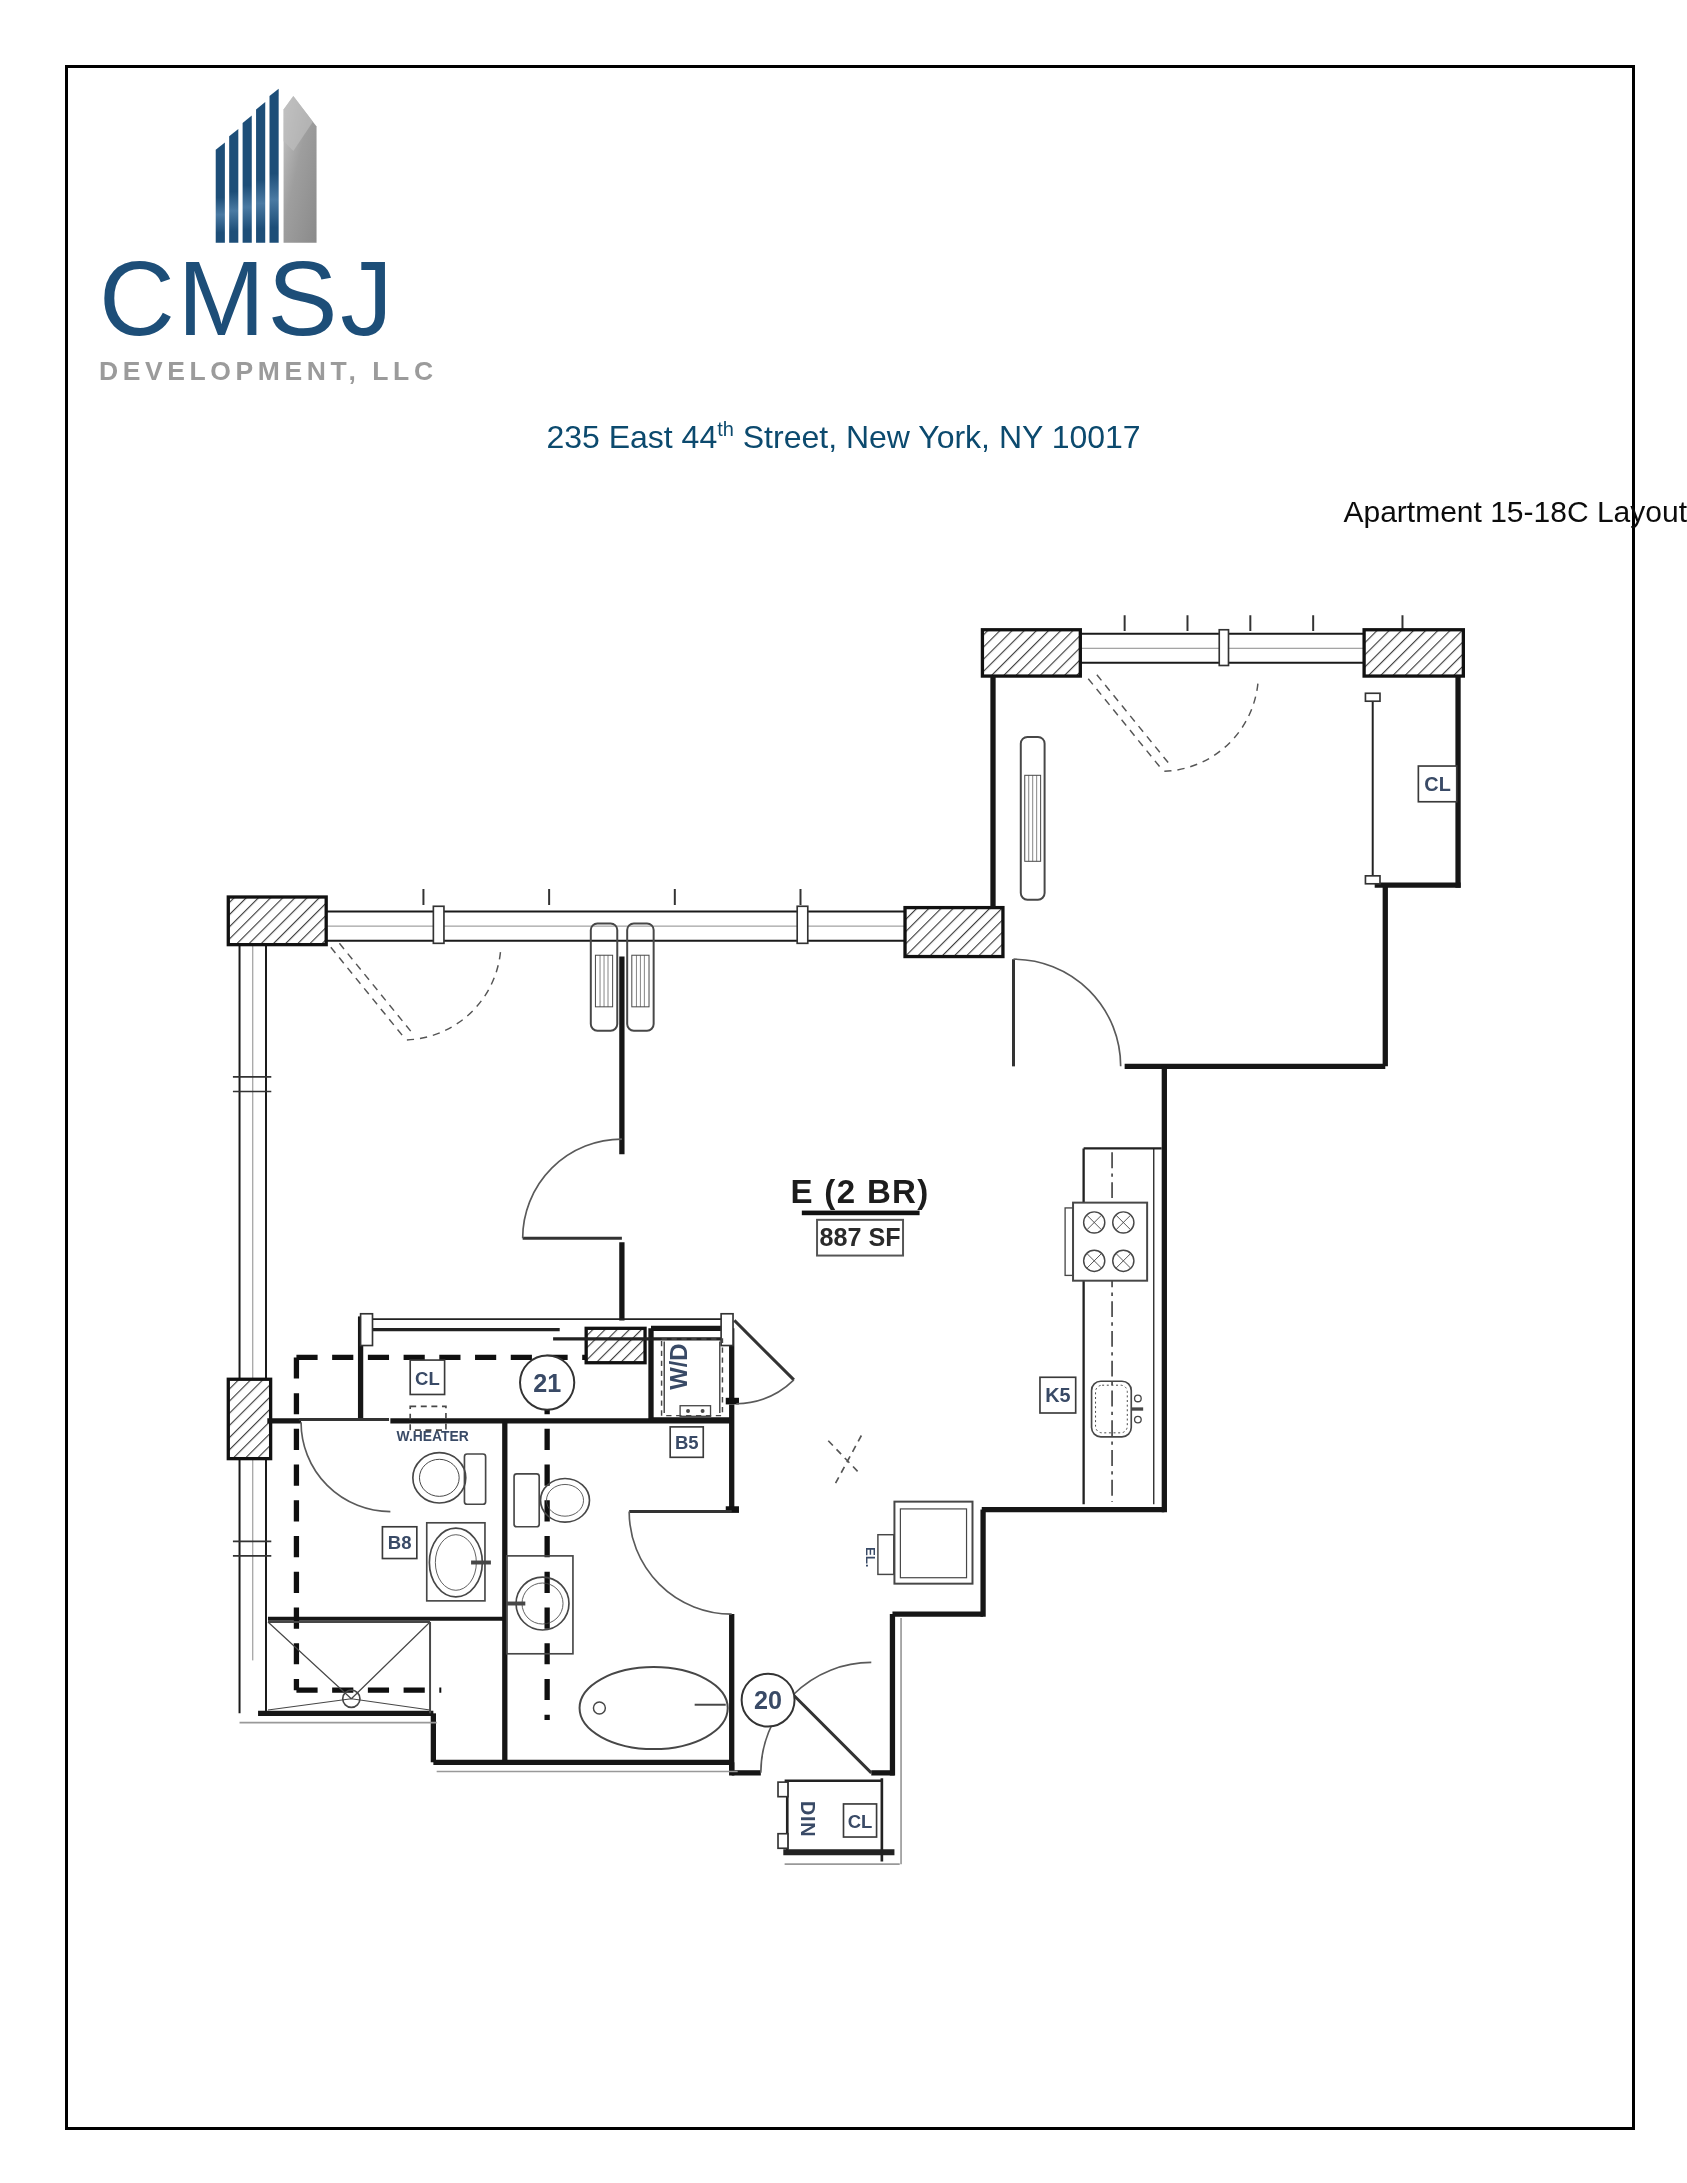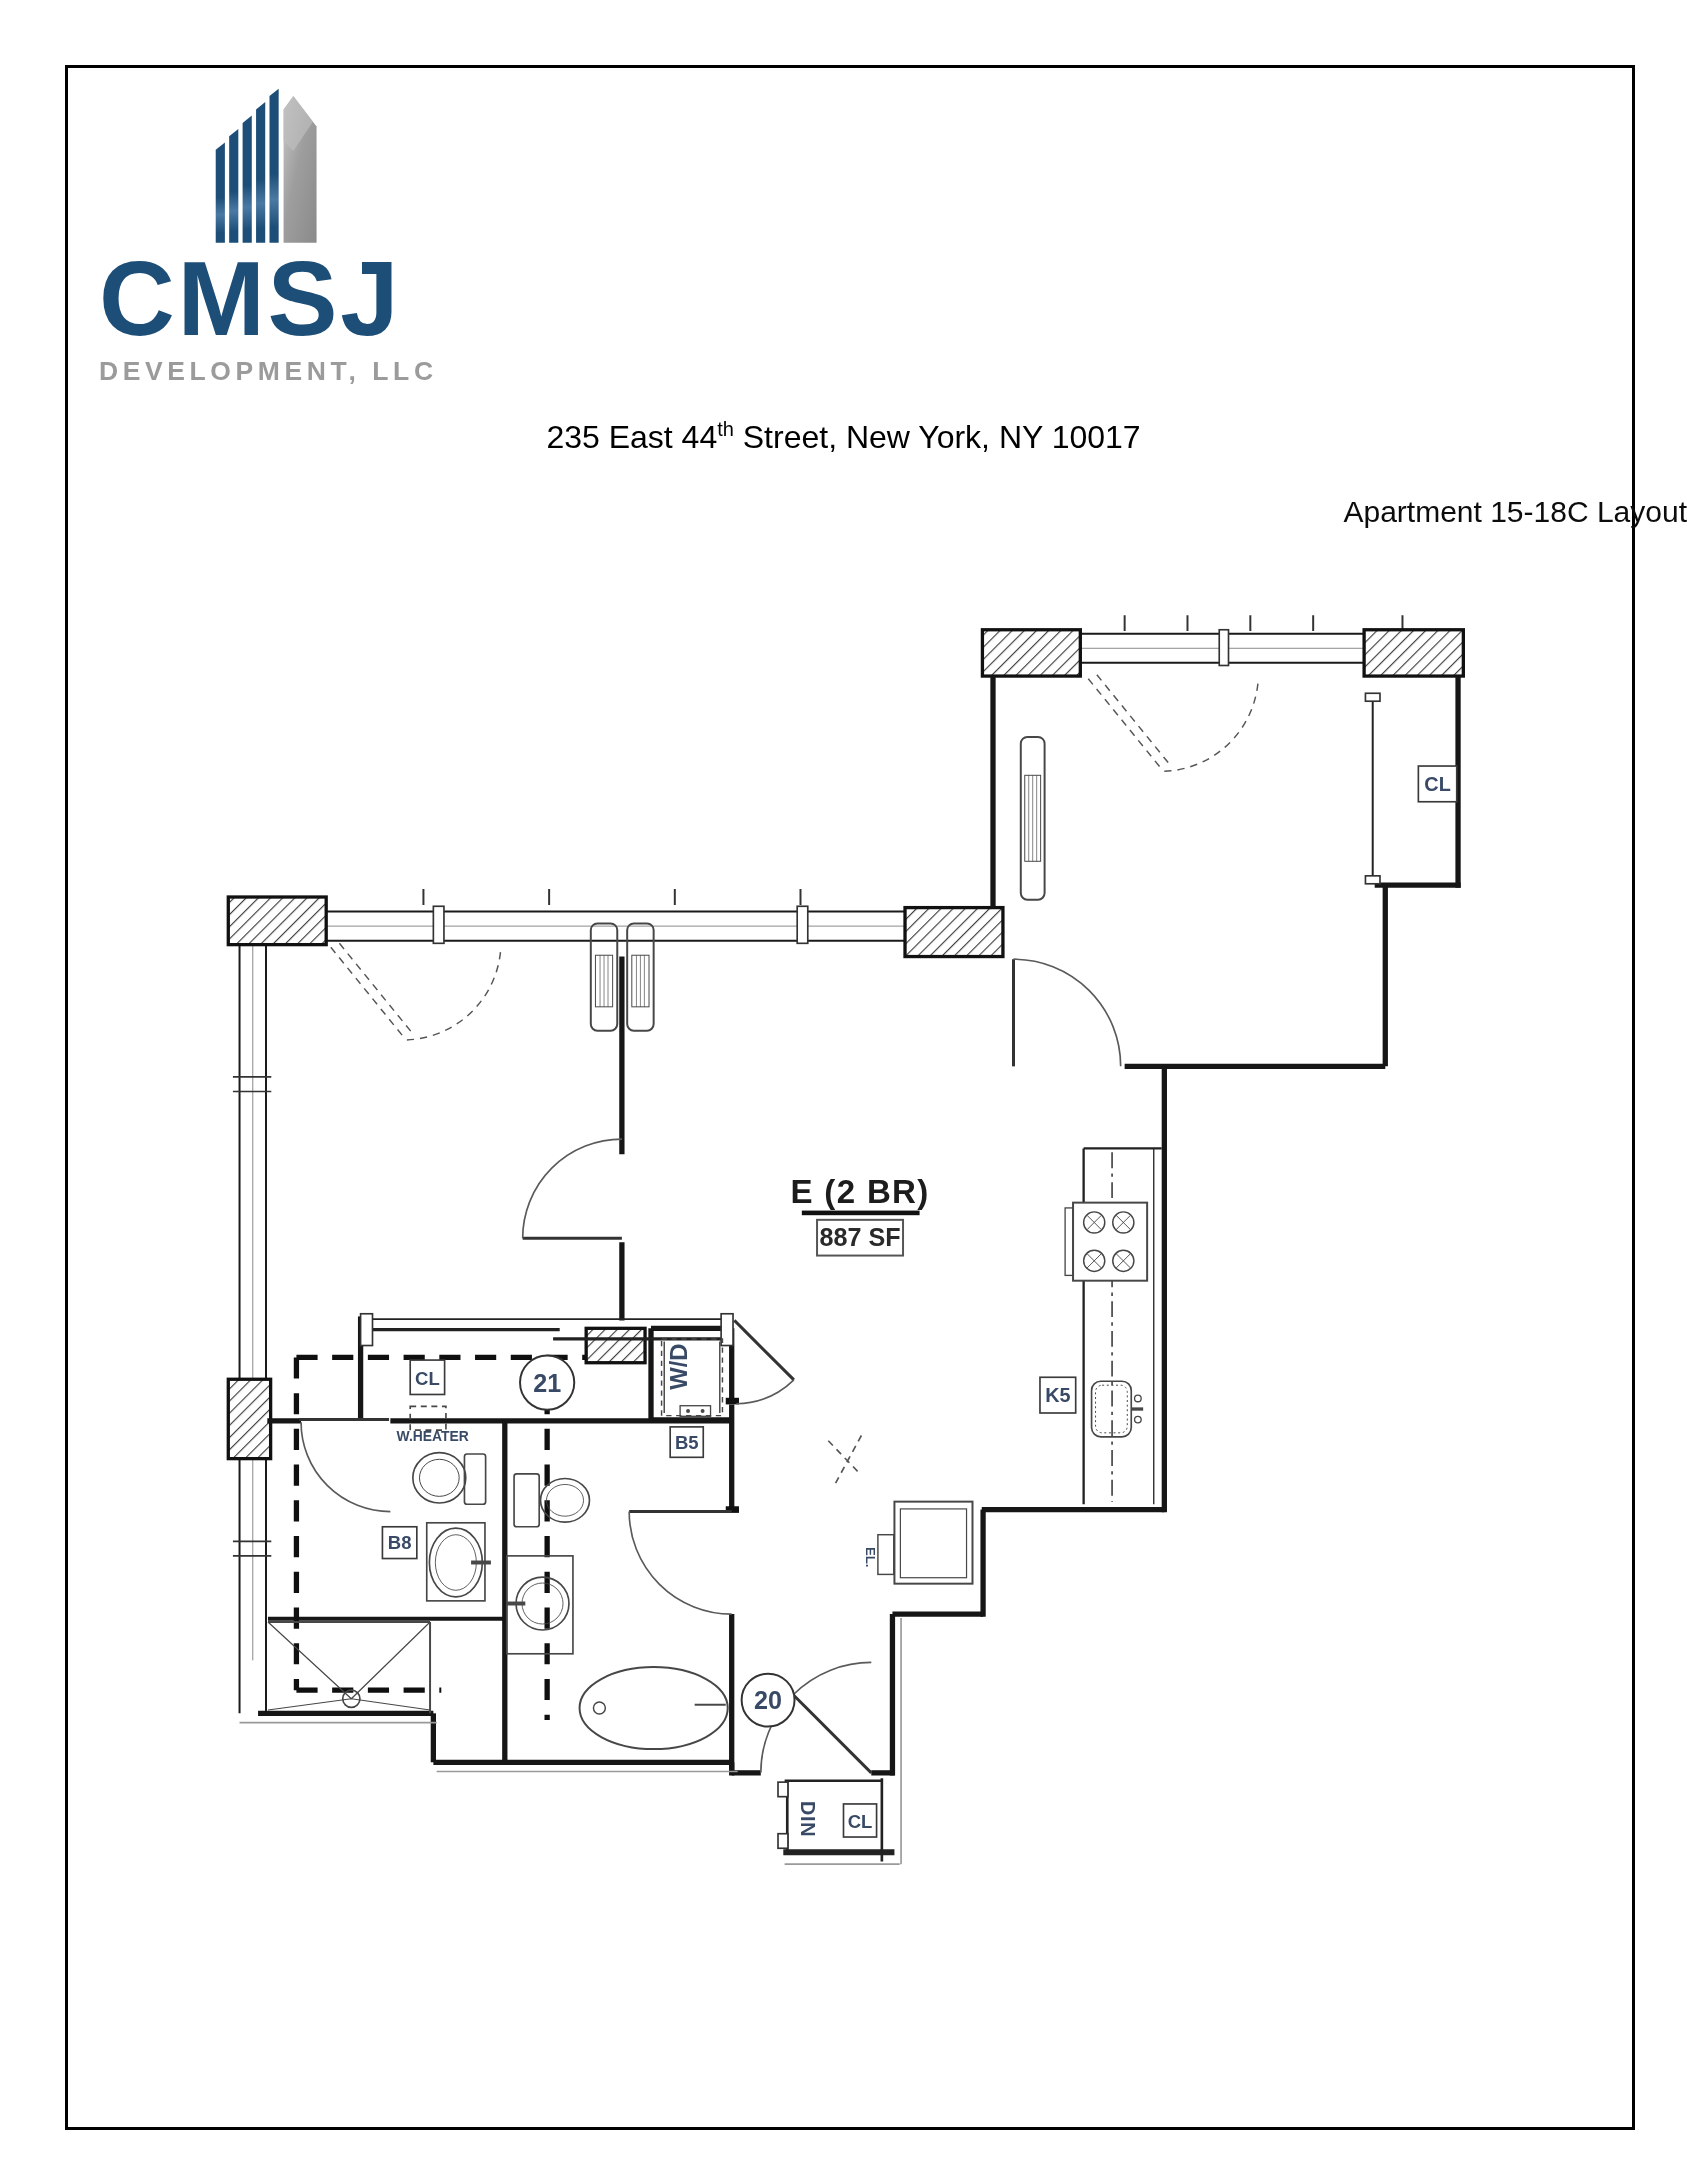--- a/index.html
+++ b/index.html
@@ -2,26 +2,26 @@
 <html style="font-size:10.6px"><head>
 <meta charset="utf-8">
 <style>
   html,body{margin:0;padding:0;background:#e8e8e8;}
   .page{position:relative;width:1687px;height:2183px;background:#ffffff;overflow:hidden;
         font-family:"Liberation Sans",sans-serif;}
   .frame{position:absolute;left:65px;top:65px;width:1564px;height:2059px;border:3.3px solid #000;}
   
   .logo{position:absolute;left:99px;top:85px;width:370px;}
   .logo-icon{display:block;margin-left:99px;}
-  .logo-word{font-weight:bold;font-size:105px;line-height:1;color:#1d4e78;letter-spacing:2.6px;
+  .logo-word{font-weight:normal;font-size:105px;line-height:1;color:#1d4e78;letter-spacing:2.6px;
              margin-top:-4px;}
   .logo-sub{font-weight:bold;font-size:26.5px;color:#9b9b9b;letter-spacing:4.6px;margin-top:5px;}
   
   .title1{position:absolute;left:0;top:418px;width:1687px;text-align:center;
-          font-size:32px;color:#000000;}
+          font-size:32px;color:#0c4a6e;}
   .title1 sup{font-size:20px;}
   .title2{position:absolute;left:0;top:495px;width:1687px;text-align:right;
           font-size:30px;color:#0c0c0c;}
   .plan{position:absolute;left:0;top:0;}
   svg text{font-family:"Liberation Sans",sans-serif;}
 </style>
 </head>
 <body>
 
 <div class="page">

